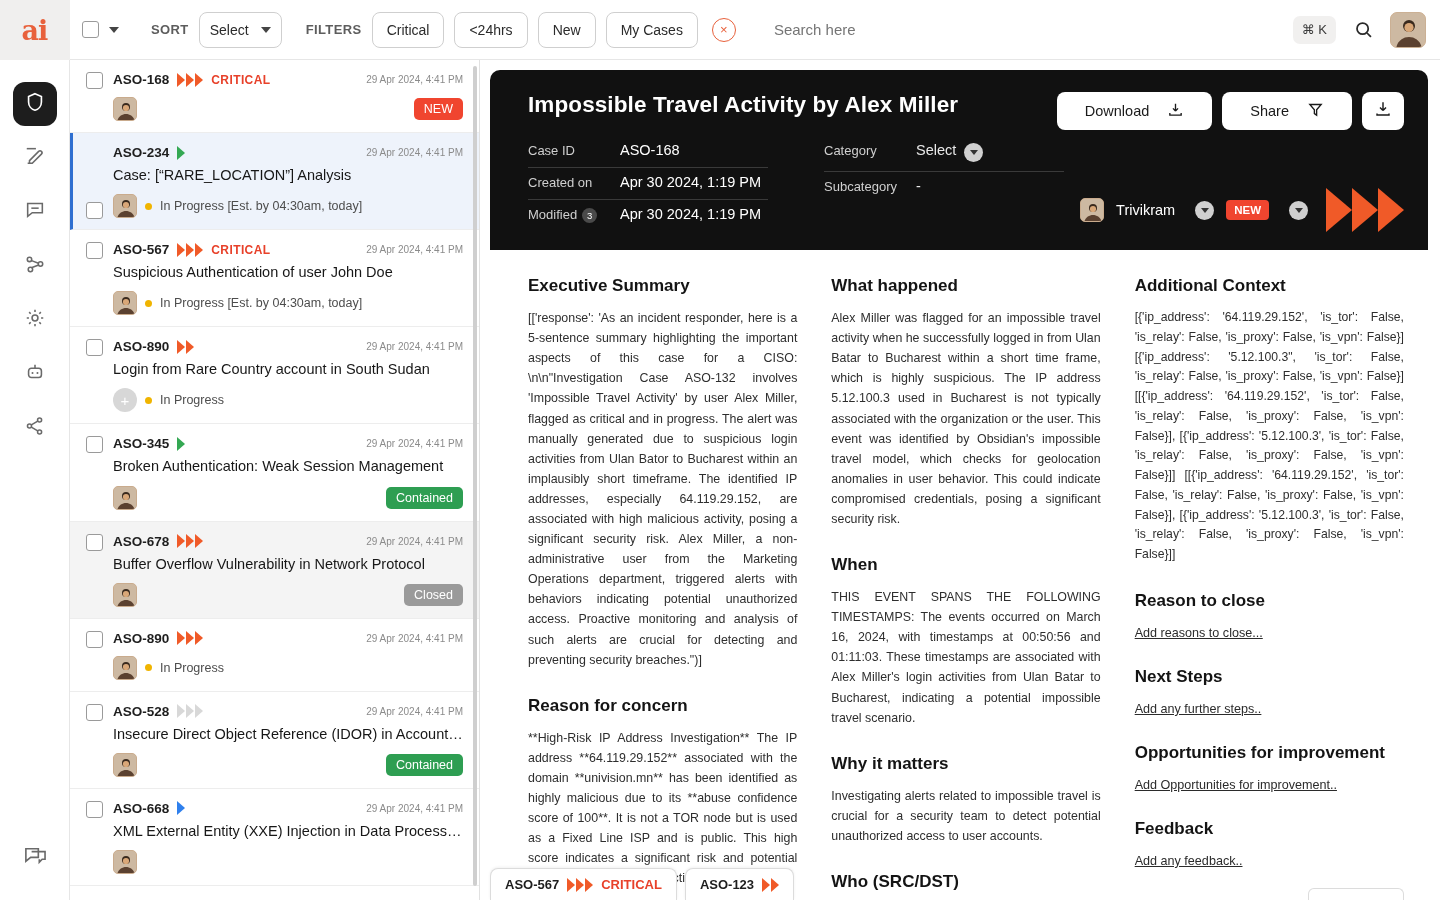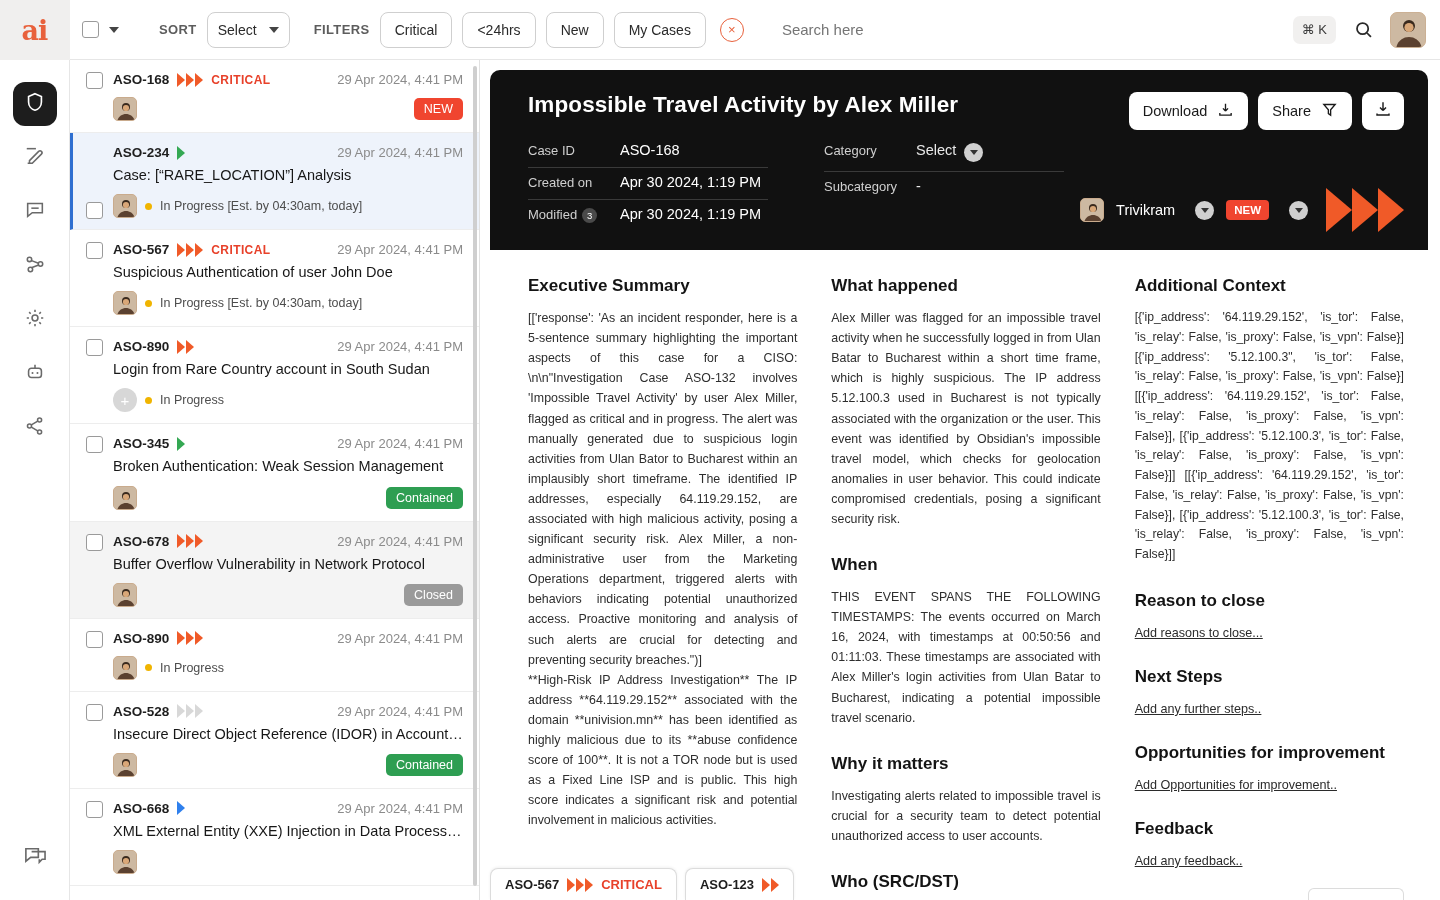--- a/index.html
+++ b/index.html
@@ -102,21 +102,21 @@
   .case.hovered { background: #f4f4f4; }
   .case-main { flex: 1; min-width: 0; }
   .case-row1 { display: flex; align-items: center; gap: 8px; }
   .case-id { font-size: 13.5px; font-weight: 700; color: #1e1e1e; }
   .sev { display: flex; align-items: center; gap: 1px; }
   .chev { width: 0; height: 0; border-top: 7px solid transparent; border-bottom: 7px solid transparent; border-left: 8px solid #f05a28; }
   .chev.green { border-left-color: #34a853; }
   .chev.blue { border-left-color: #2f80ed; }
   .chev.grey { border-left-color: #d8d8d8; }
   .crit { color: #e8412a; font-size: 12px; font-weight: 700; letter-spacing: .4px; }
-  .case-time { margin-left: auto; font-size: 13px; color: #8b8b8b; white-space: nowrap; }
+  .case-time { margin-left: auto; font-size: 10px; color: #8b8b8b; white-space: nowrap; }
   .case-title { margin-top: 6px; font-size: 14.5px; color: #171717; line-height: 1.25; overflow: hidden; text-overflow: ellipsis; white-space: nowrap; }
   .case-row3 { margin-top: 9px; display: flex; align-items: center; gap: 8px; min-height: 26px; }
   .av {
     width: 24px; height: 24px; border-radius: 5px; flex: 0 0 24px;
     background: #d9b48c; border: 1px solid #c9ab8d; position: relative; overflow: hidden;
   }
   .av.plus { background: #d7d7d7; border: none; color: #fff; display: flex; align-items: center; justify-content: center; font-size: 15px; border-radius: 50%; }
   .dot { width: 7px; height: 7px; border-radius: 50%; background: #f0b400; flex: 0 0 7px; }
   .status-txt { font-size: 12.5px; color: #4d4d4d; }
   .tag { margin-left: auto; font-size: 12.5px; color: #fff; padding: 4px 10px; border-radius: 5px; }
@@ -128,22 +128,22 @@
   
   .detail { flex: 1; min-width: 0; padding: 10px 12px 0 10px; background: #fff; position: relative; }
   .detail-card { background: #fff; height: 100%; }
   .hero {
     background: #111111; color: #fff; border-radius: 10px 10px 0 0;
     padding: 22px 24px 18px 38px; position: relative; overflow: hidden;
   }
   .hero h1 { margin: 0 0 18px 0; font-size: 22.5px; font-weight: 700; letter-spacing: .1px; }
   .hero-actions { position: absolute; top: 22px; right: 24px; display: flex; gap: 10px; align-items: center; }
   .btn-light {
-    height: 38px; padding: 0 14px; background: #fff; color: #1a1a1a; border-radius: 8px;
-    font-size: 14.5px; display: flex; align-items: center; gap: 10px; cursor: pointer;
+    height: 38px; padding: 0 28px; background: #fff; color: #1a1a1a; border-radius: 8px;
+    font-size: 14.5px; display: flex; align-items: center; gap: 18px; cursor: pointer;
   }
   .btn-sq { width: 42px; height: 38px; background: #fff; border-radius: 8px; display: flex; align-items: center; justify-content: center; cursor: pointer; }
   .meta-grid { display: flex; gap: 56px; }
   .meta-col { min-width: 240px; }
   .meta-row { display: flex; align-items: baseline; padding: 6px 0 9px 0; border-bottom: 1px solid #3a3a3a; }
   .meta-row:last-child { border-bottom: none; }
   .meta-key { font-size: 13px; color: #cfcfcf; width: 92px; flex: 0 0 92px; }
   .meta-val { font-size: 14.5px; color: #fff; }
   .meta-val.grey { color: #e9e9e9; }
   .badge-ct { display: inline-flex; width: 15px; height: 15px; border-radius: 50%; background: #4a4a4a; color: #fff; font-size: 9.5px; align-items: center; justify-content: center; margin-left: 5px; vertical-align: middle; }
@@ -260,21 +260,21 @@
       </span>
     </div>
   </div>
 
   <div class="main">
 
     <div class="topbar">
       <span class="chk"></span>
       <span class="caret-sm"></span>
 
-      <span class="tb-label" style="margin-left:30px;">SORT</span>
+      <span class="tb-label" style="margin-left:22px;">SORT</span>
       <div class="select-box">
         <span>Select</span>
         <span class="caret-sm"></span>
       </div>
 
       <span class="tb-label" style="margin-left:14px;">FILTERS</span>
       <div class="pill">Critical</div>
       <div class="pill">&lt;24hrs</div>
       <div class="pill">New</div>
       <div class="pill">My Cases</div>
@@ -615,20 +615,21 @@
               </span>
             </div>
           </div>
 
           <div class="content">
 
             <div class="col">
               <h2>Executive Summary</h2>
               <p>[['response': 'As an incident responder, here is a 5-sentence summary highlighting the important aspects of this case for a CISO: \n\n"Investigation Case ASO-132 involves 'Impossible Travel Activity' by user Alex Miller, flagged as critical and in progress. The alert was manually generated due to suspicious login activities from Ulan Bator to Bucharest within an implausibly short timeframe. The identified IP addresses, especially 64.119.29.152, are associated with high malicious activity, posing a significant security risk. Alex Miller, a non-administrative user from the Marketing Operations department, triggered alerts with behaviors indicating potential unauthorized access. Proactive monitoring and analysis of such alerts are crucial for detecting and preventing security breaches.")]</p>
 
+              <h2 class="mt">Reason for concern</h2>
               <p>**High-Risk IP Address Investigation** The IP address **64.119.29.152** associated with the domain **univision.mn** has been identified as highly malicious due to its **abuse confidence score of 100**. It is not a TOR node but is used as a Fixed Line ISP and is public. This high score indicates a significant risk and potential involvement in malicious activities.</p>
 
             </div>
 
             <div class="col">
               <h2>What happened</h2>
               <p>Alex Miller was flagged for an impossible travel activity when he successfully logged in from Ulan Batar to Bucharest within a short time frame, which is highly suspicious. The IP address 5.12.100.3 used in Bucharest is not typically associated with the organization or the user. This event was identified by Obsidian's impossible travel model, which checks for geolocation anomalies in user behavior. This could indicate compromised credentials, posing a significant security risk.</p>
 
               <h2 class="mt">When</h2>
               <p>THIS EVENT SPANS THE FOLLOWING TIMESTAMPS: The events occurred on March 16, 2024, with timestamps at 00:50:56 and 01:11:03. These timestamps are associated with Alex Miller's login activities from Ulan Batar to Bucharest, indicating a potential impossible travel scenario.</p>

